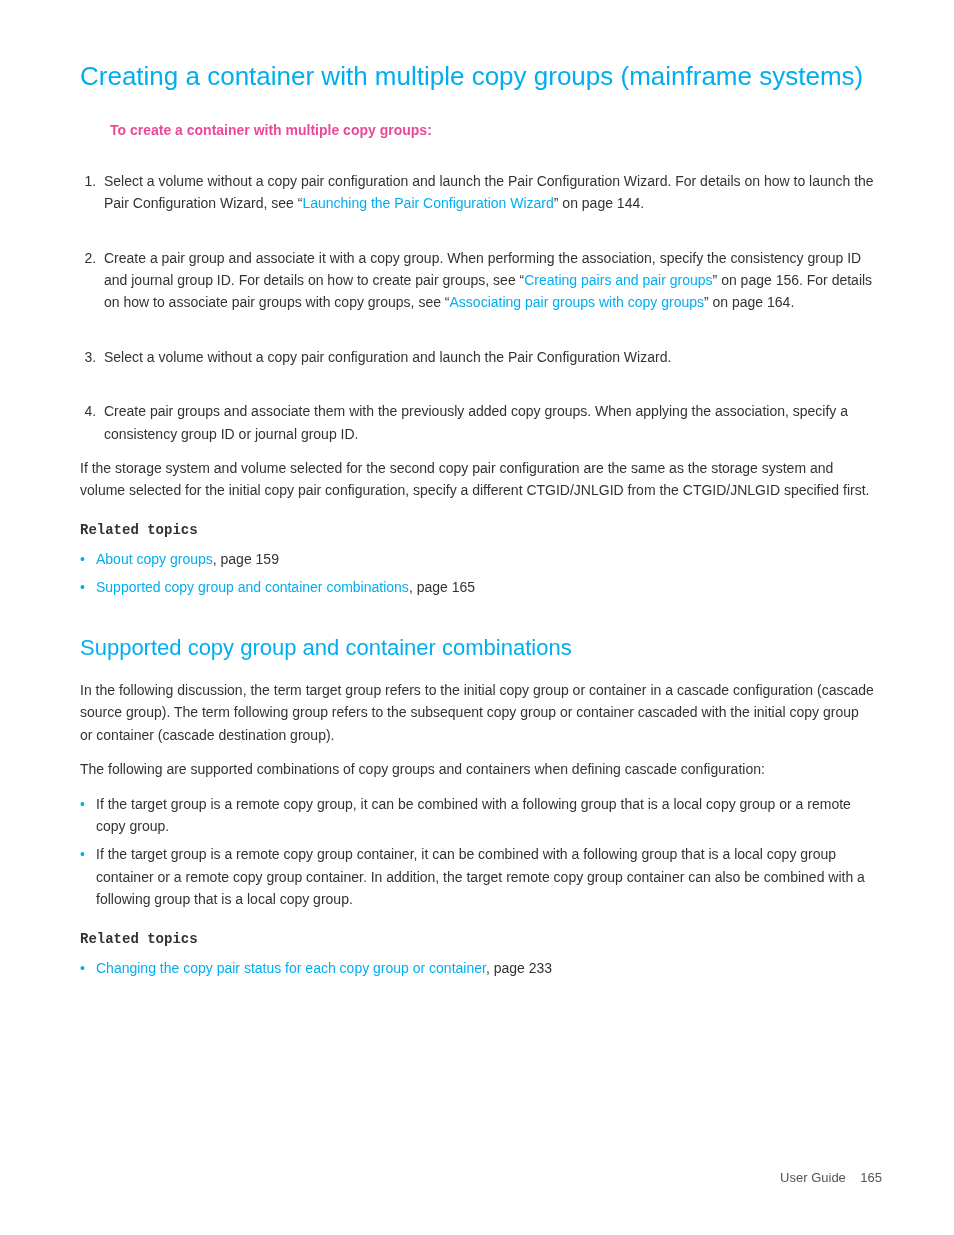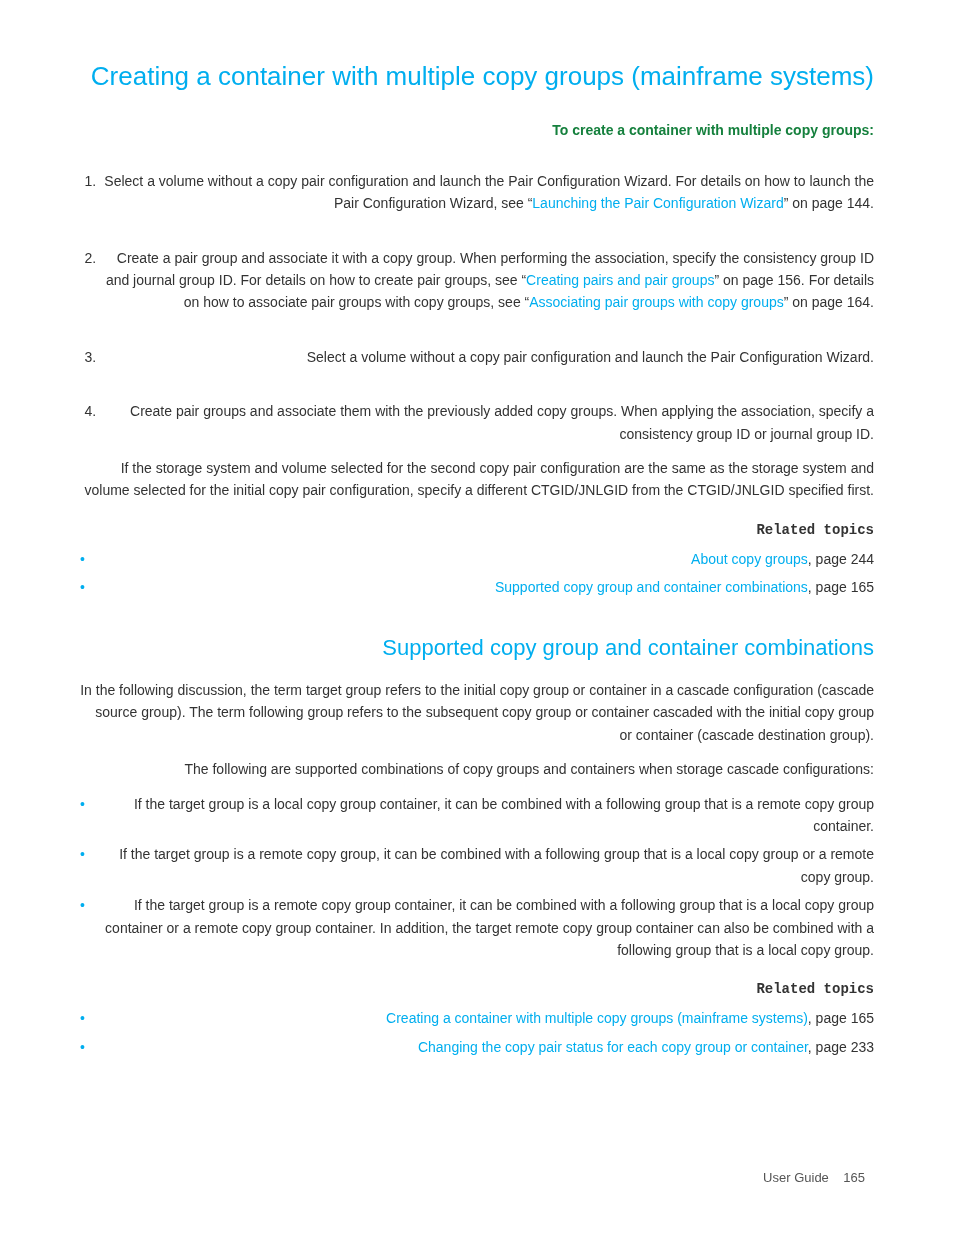--- a/index.html
+++ b/index.html
@@ -1,15 +1,15 @@
 <!DOCTYPE html>
 <html><head>
   <meta charset="utf-8">
   <style>
-    * { box-sizing: border-box; margin: 0; padding: 0; text-align: right; }
+    * { box-sizing: border-box; margin: 0; padding: 0; }
     body {
       font-family: Arial, Helvetica, sans-serif;
       font-size: 14px;
       color: #333;
       background: #fff;
       width: 954px;
       min-height: 1235px;
       padding: 60px 80px 80px 80px;
     }
     .page-title {
@@ -22,23 +22,24 @@
     .section-title {
       color: #00aeef;
       font-size: 22px;
       font-weight: normal;
       line-height: 1.3;
       margin-bottom: 16px;
       margin-top: 36px;
     }
     .bold-label {
       font-weight: bold;
-      color: #15803d;
+      color: #ec4899;
       margin-bottom: 14px;
       display: block;
+      margin-left: 30px;
     }
     ol {
       margin-left: 20px;
       margin-bottom: 12px;
     }
     ol li {
       margin-bottom: 12px;
       line-height: 1.6;
       padding-left: 4px;
       margin-top: 32px;
@@ -76,21 +77,21 @@
       left: 0;
       color: #00aeef;
     }
     .body-text {
       line-height: 1.6;
       margin-bottom: 12px;
     }
     .footer {
       position: absolute;
       bottom: 50px;
-      right: 89px;
+      right: 72px;
       font-size: 13px;
       color: #555;
     }
     .italic { }
   </style>
 </head>
 <body>
 
 <h1 class="page-title">Creating a container with multiple copy groups (mainframe systems)</h1>
 
@@ -114,53 +115,47 @@
     <span>Create pair groups and associate them with the previously added copy groups. When applying the association, specify a consistency group ID or journal group ID.</span>
   </li>
 </ol>
 
 <p class="note-block">If the storage system and volume selected for the second copy pair configuration are the same as the storage system and volume selected for the initial copy pair configuration, specify a different CTGID/JNLGID  from the CTGID/JNLGID specified first.</p>
 
 <span class="related-topics-label">Related topics</span>
 
 <ul class="bullet-list">
   <li>
-    <a class="link">About copy groups</a><span>, page 244</span>
+    <a class="link">About copy groups</a><span>, page 159</span>
   </li>
   <li>
     <a class="link">Supported copy group and container combinations</a><span>, page 165</span>
   </li>
 </ul>
 
 <h2 class="section-title">Supported copy group and container combinations</h2>
 
 <p class="body-text">
   <span>In the following discussion, the term </span><span class="italic">target group</span><span> refers to the initial copy group or container in a cascade configuration (cascade source group). The term </span><span class="italic">following group</span><span> refers to the subsequent copy group or container cascaded with the initial copy group or container (cascade destination group).</span>
 </p>
 
-<p class="body-text">The following are supported combinations of copy groups and containers when storage cascade configurations:</p>
+<p class="body-text">The following are supported combinations of copy groups and containers when defining cascade configuration:</p>
 
 <ul class="bullet-list">
-  <li>
-    <span>If the target group is a local copy group container, it can be combined with a following group that is a remote copy group container.</span>
-  </li>
   <li>
     <span>If the target group is a remote copy group, it can be combined with a following group that is a local copy group or a remote copy group.</span>
   </li>
   <li>
     <span>If the target group is a remote copy group container, it can be combined with a following group that is a local copy group container or a remote copy group container. In addition, the target remote copy group container can also be combined with a following group that is a local copy group.</span>
   </li>
 </ul>
 
 <span class="related-topics-label">Related topics</span>
 
 <ul class="bullet-list">
   <li>
-    <a class="link">Creating a container with multiple copy groups (mainframe systems)</a><span>, page 165</span>
-  </li>
-  <li>
     <a class="link">Changing the copy pair status for each copy group or container</a><span>, page 233</span>
   </li>
 </ul>
 
 <div class="footer">
   <span>User Guide</span>&nbsp;&nbsp;&nbsp;&nbsp;<span>165</span>
 </div>
 
 </body></html>

